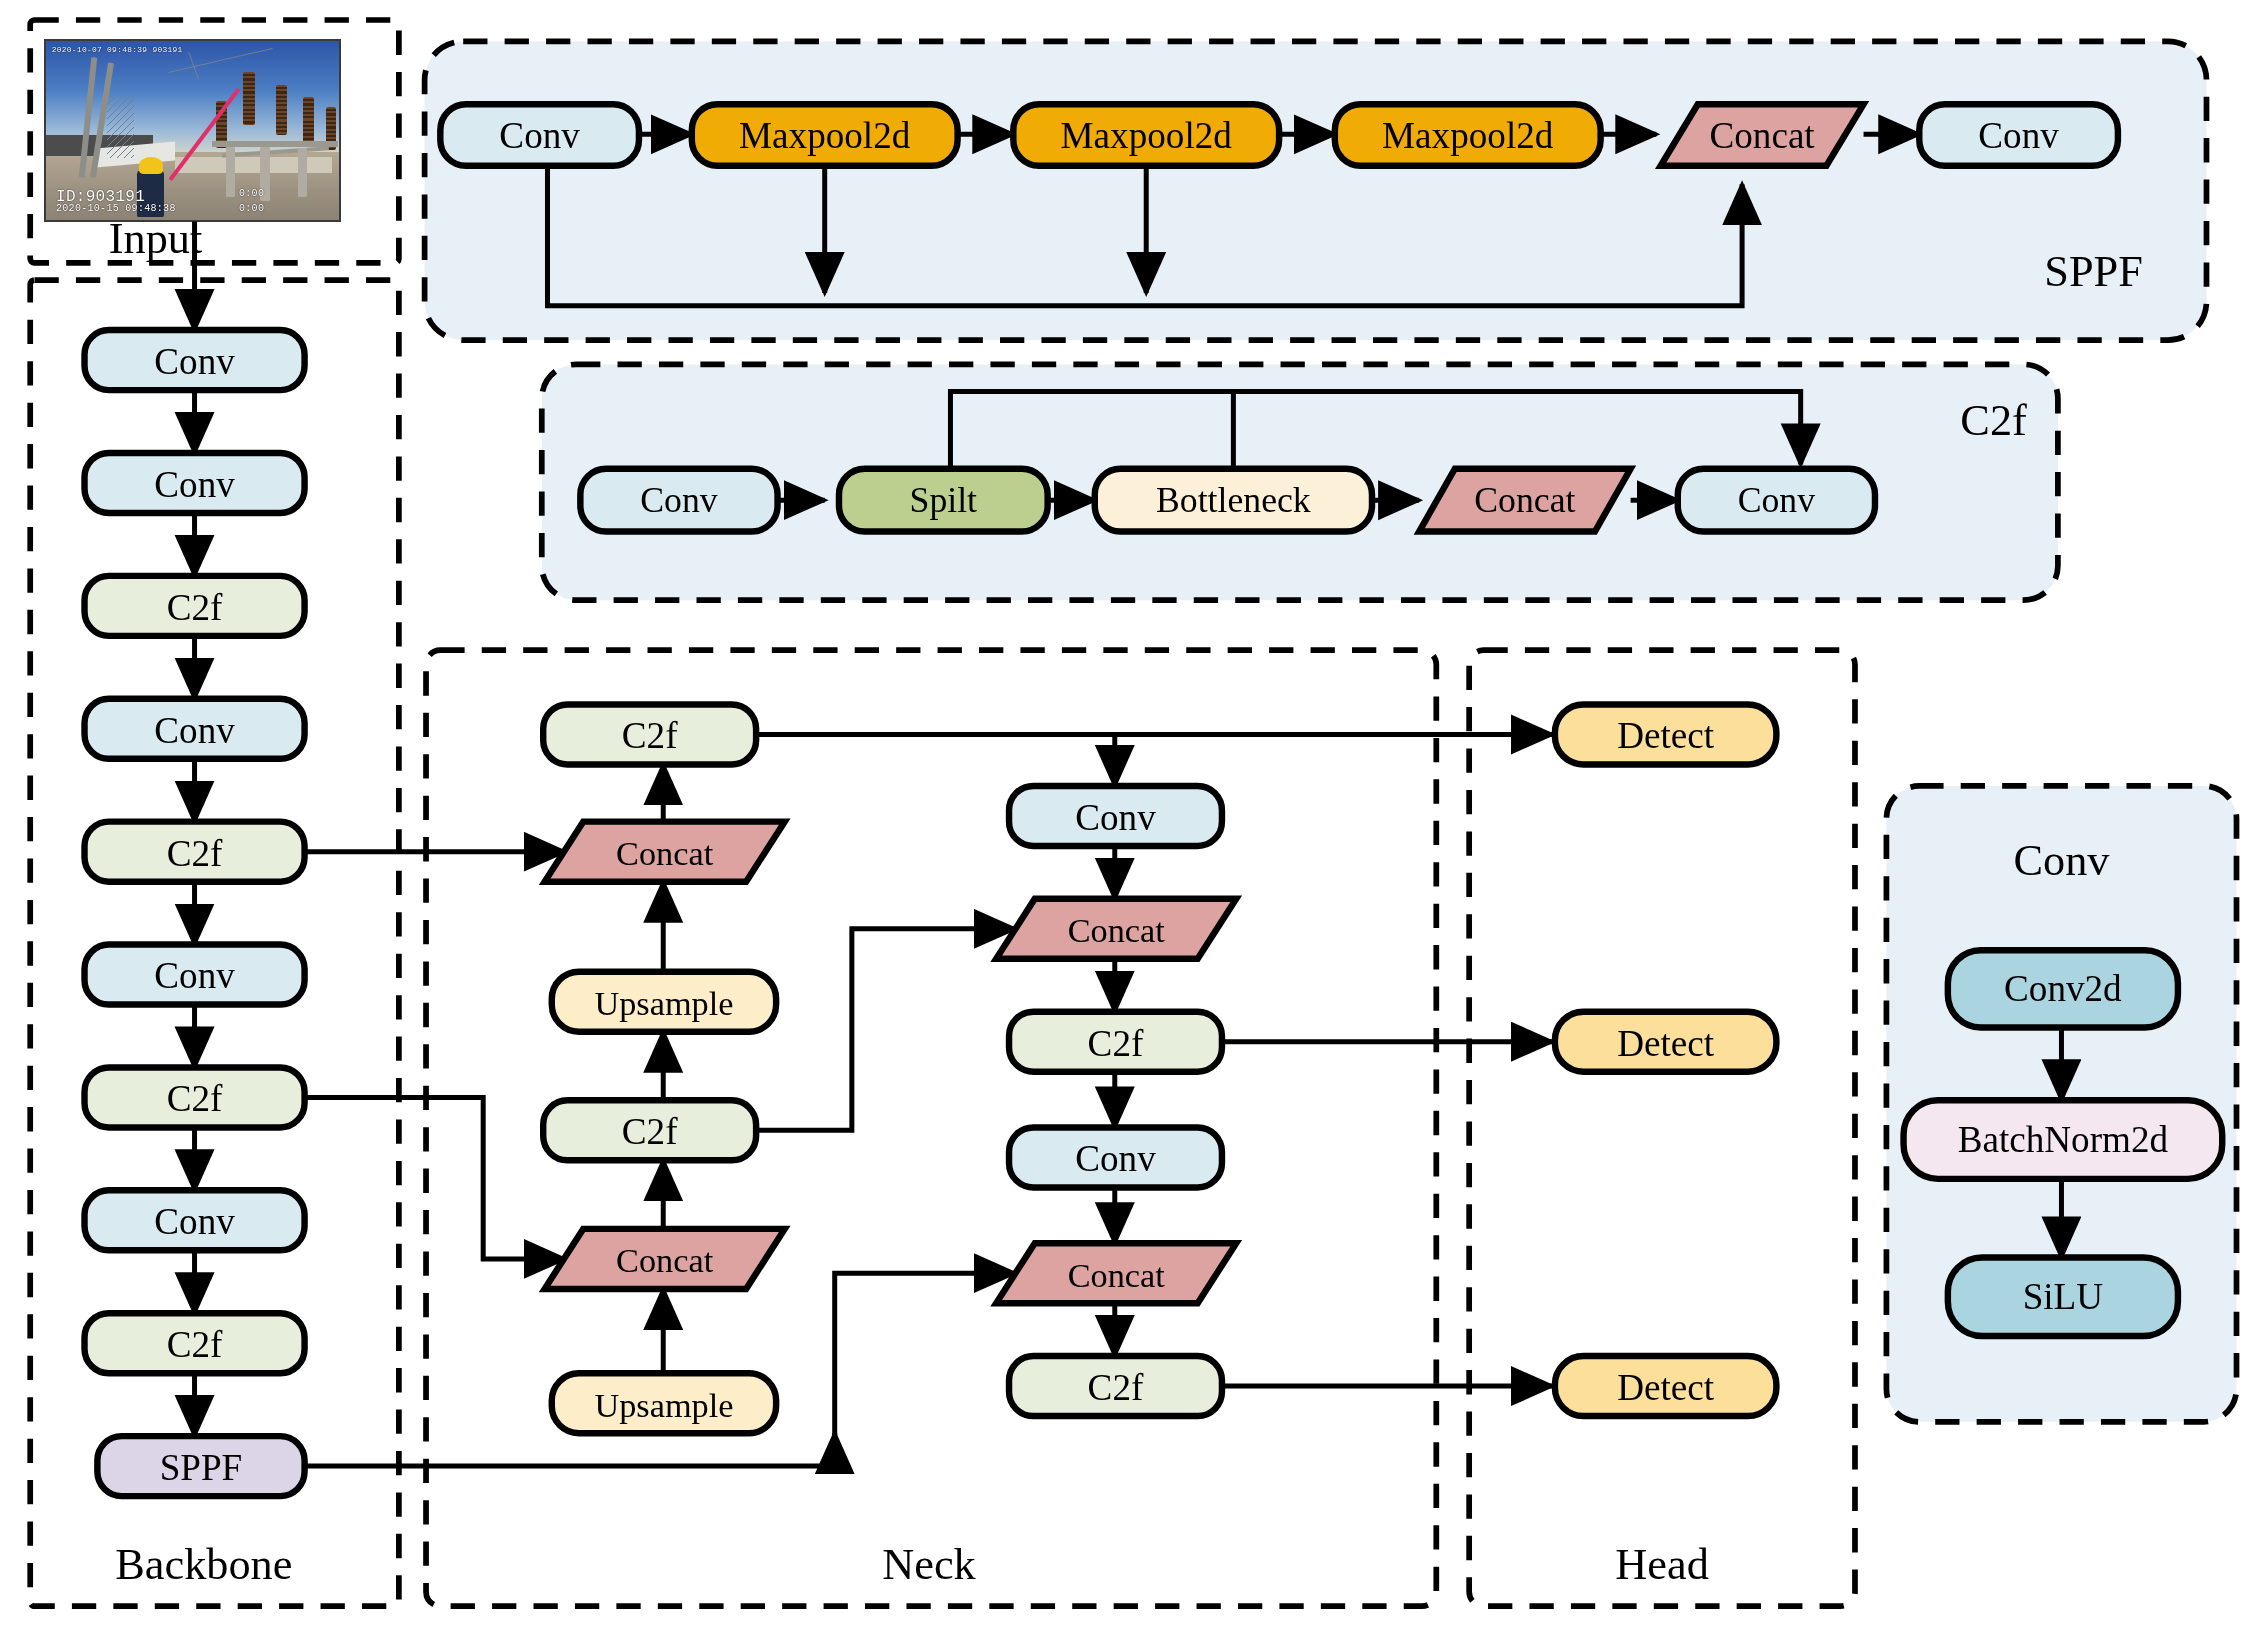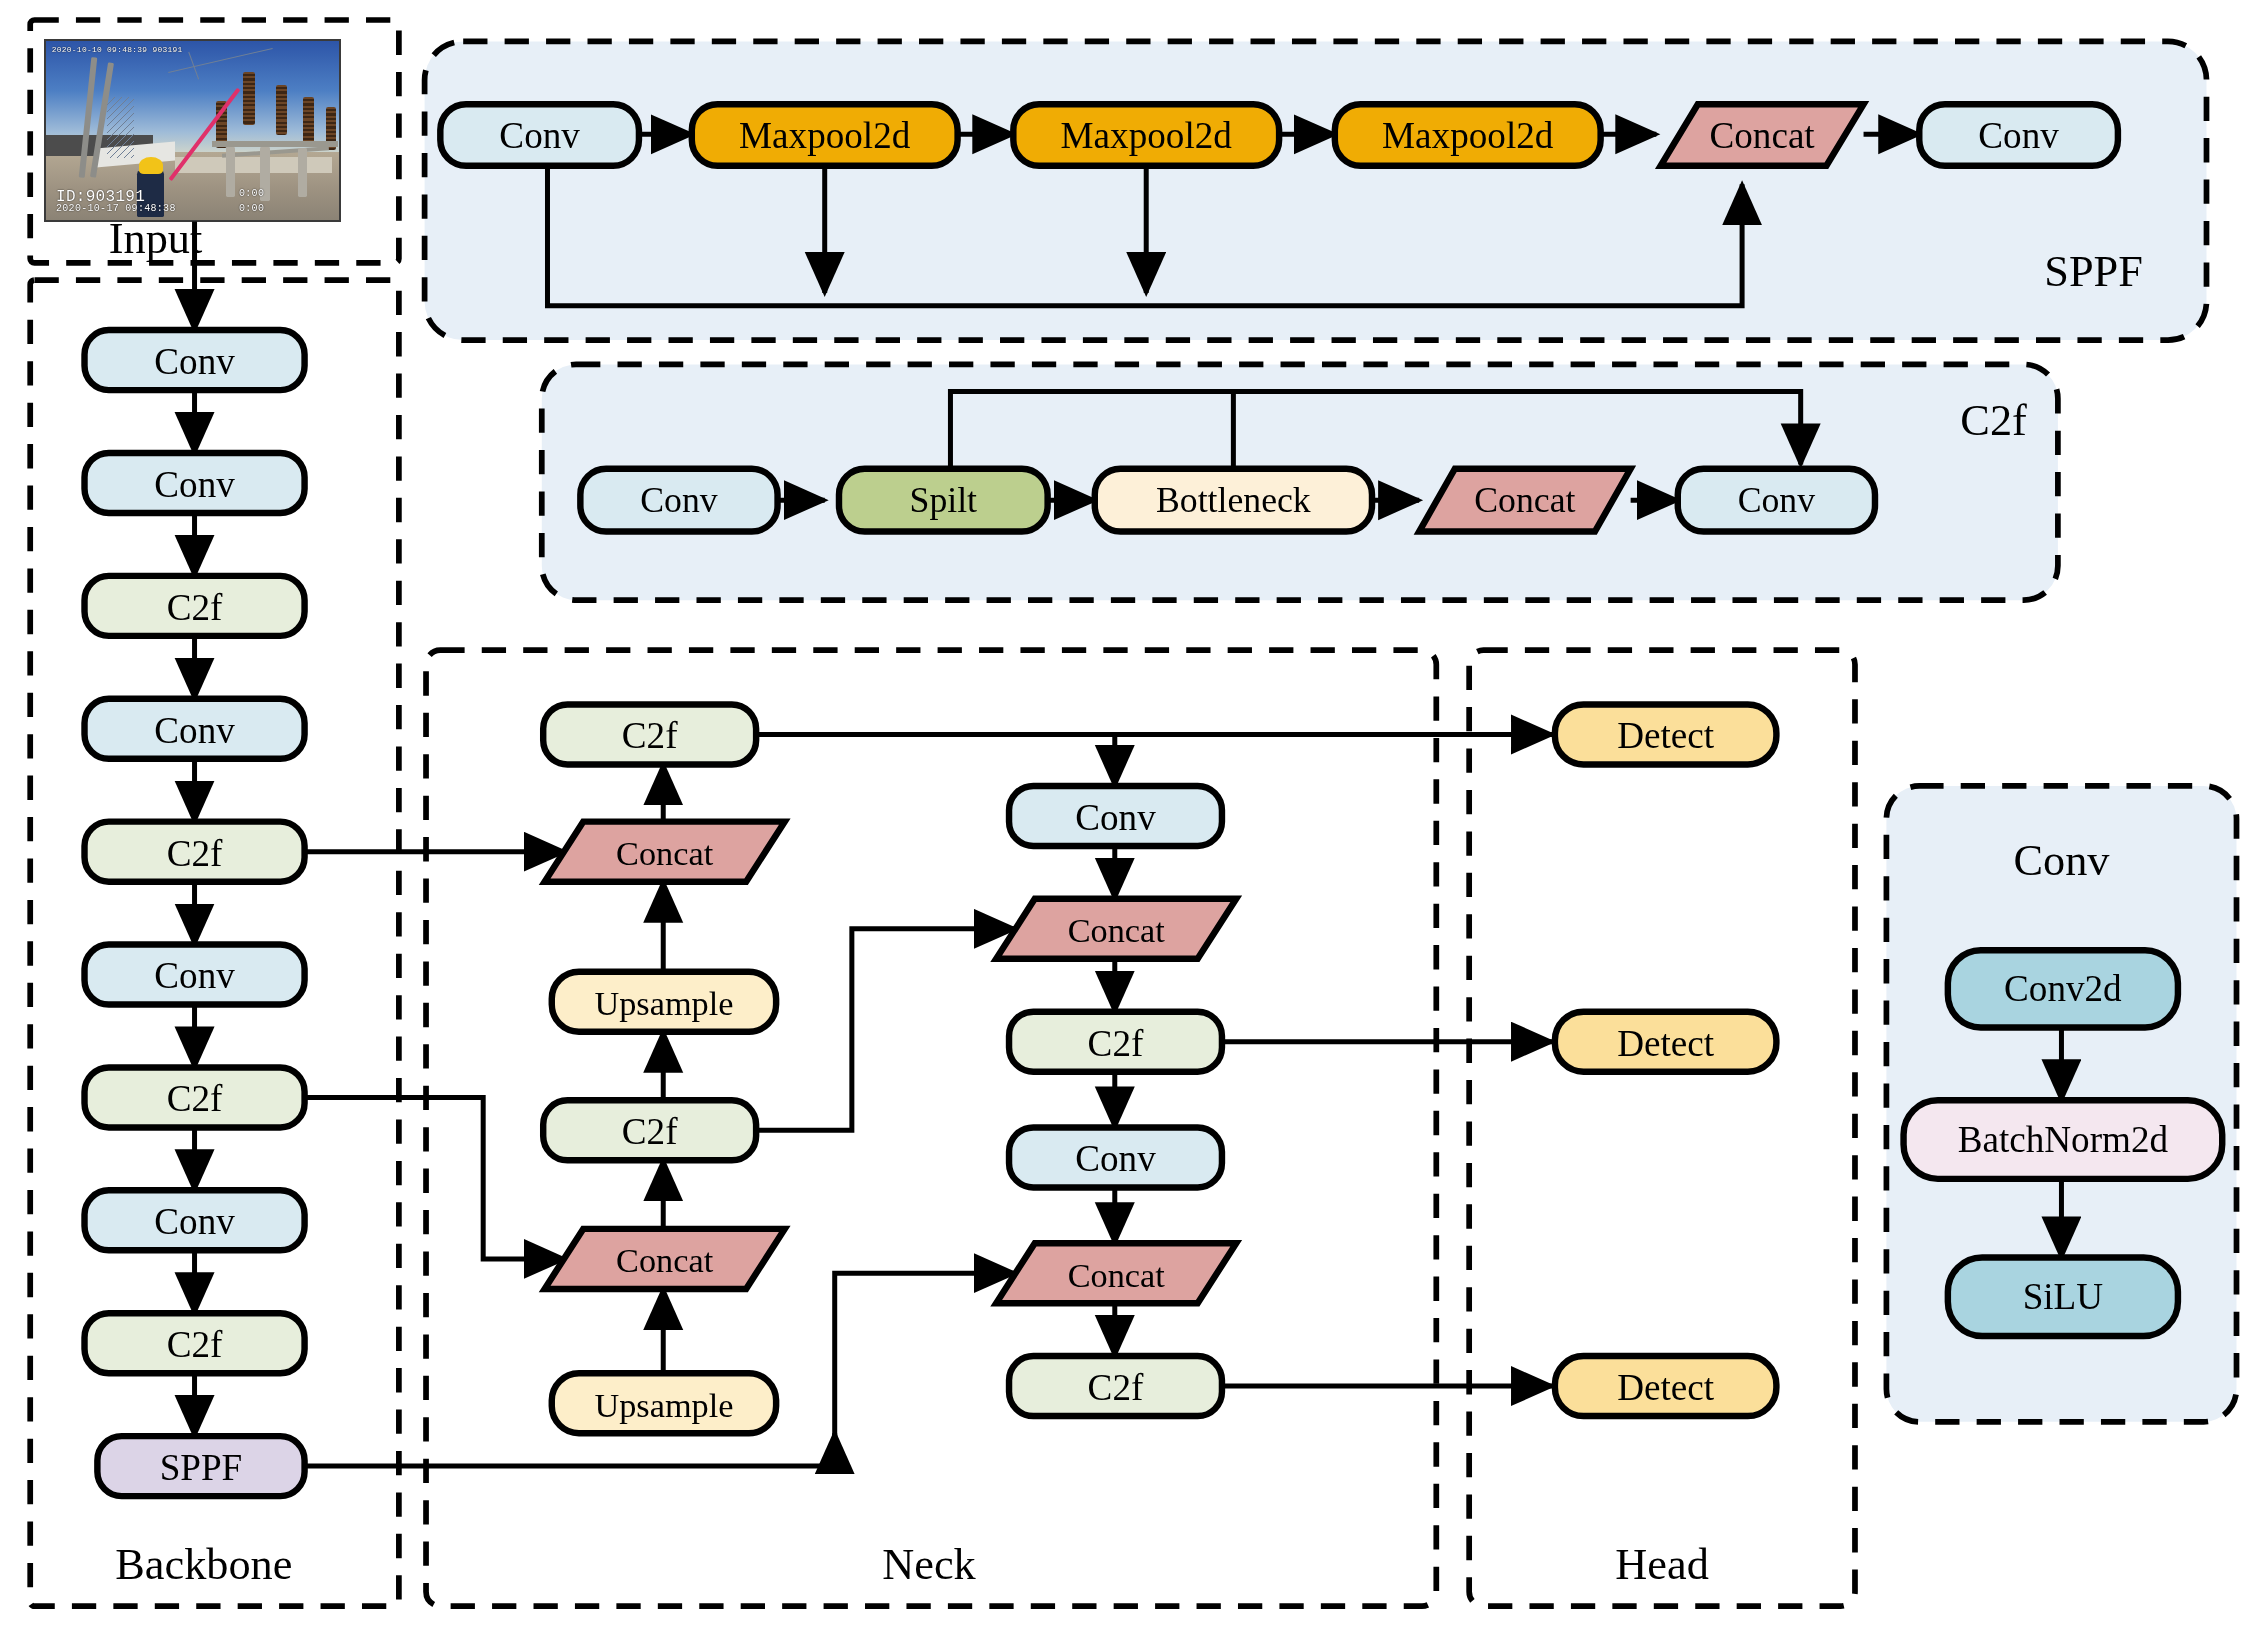--- a/index.html
+++ b/index.html
@@ -58,23 +58,23 @@
     <div class="pole" style="left:252px;top:107px;width:8.6px;height:49px;background:#b0aca2;"></div>
 
     <div class="wireline" style="left:121px;top:18.6px;width:107px;height:1.4px;transform:rotate(-13deg);"></div>
     <div class="wireline" style="left:133px;top:24px;width:29px;height:1.4px;transform:rotate(70deg);"></div>
 
     <div class="rod" style="left:126px;top:136px;width:114px;height:4.3px;transform:rotate(-53deg);"></div>
 
     <div class="worker" style="left:91px;top:129px;width:27px;height:47px;"></div>
     <div class="helmet" style="left:93px;top:116px;width:24px;height:17px;"></div>
 
-    <div class="ovText" style="left:5.7px;top:4.3px;">2020-10-10 09:48:39 903191</div>
+    <div class="ovText" style="left:5.7px;top:4.3px;">2020-10-07 09:48:39 903191</div>
     <div class="ovText" style="left:10px;top:147px;font-size:16px;">ID:903191</div>
-    <div class="ovText" style="left:10px;top:162px;font-size:10px;">2020-10-17 09:48:38</div>
+    <div class="ovText" style="left:10px;top:162px;font-size:10px;">2020-10-15 09:48:38</div>
     <div class="ovText" style="left:193px;top:147px;font-size:10px;">0:00</div>
     <div class="ovText" style="left:193px;top:162px;font-size:10px;">0:00</div>
   </div>
 
   <svg viewBox="0 0 3164 2280">
     <defs>
       <marker id="ah" markerWidth="11" markerHeight="11" refX="8.2" refY="4" orient="auto" markerUnits="strokeWidth">
         <path d="M0,0 L9,4 L0,8 z" fill="#000"></path>
       </marker>
     </defs>

